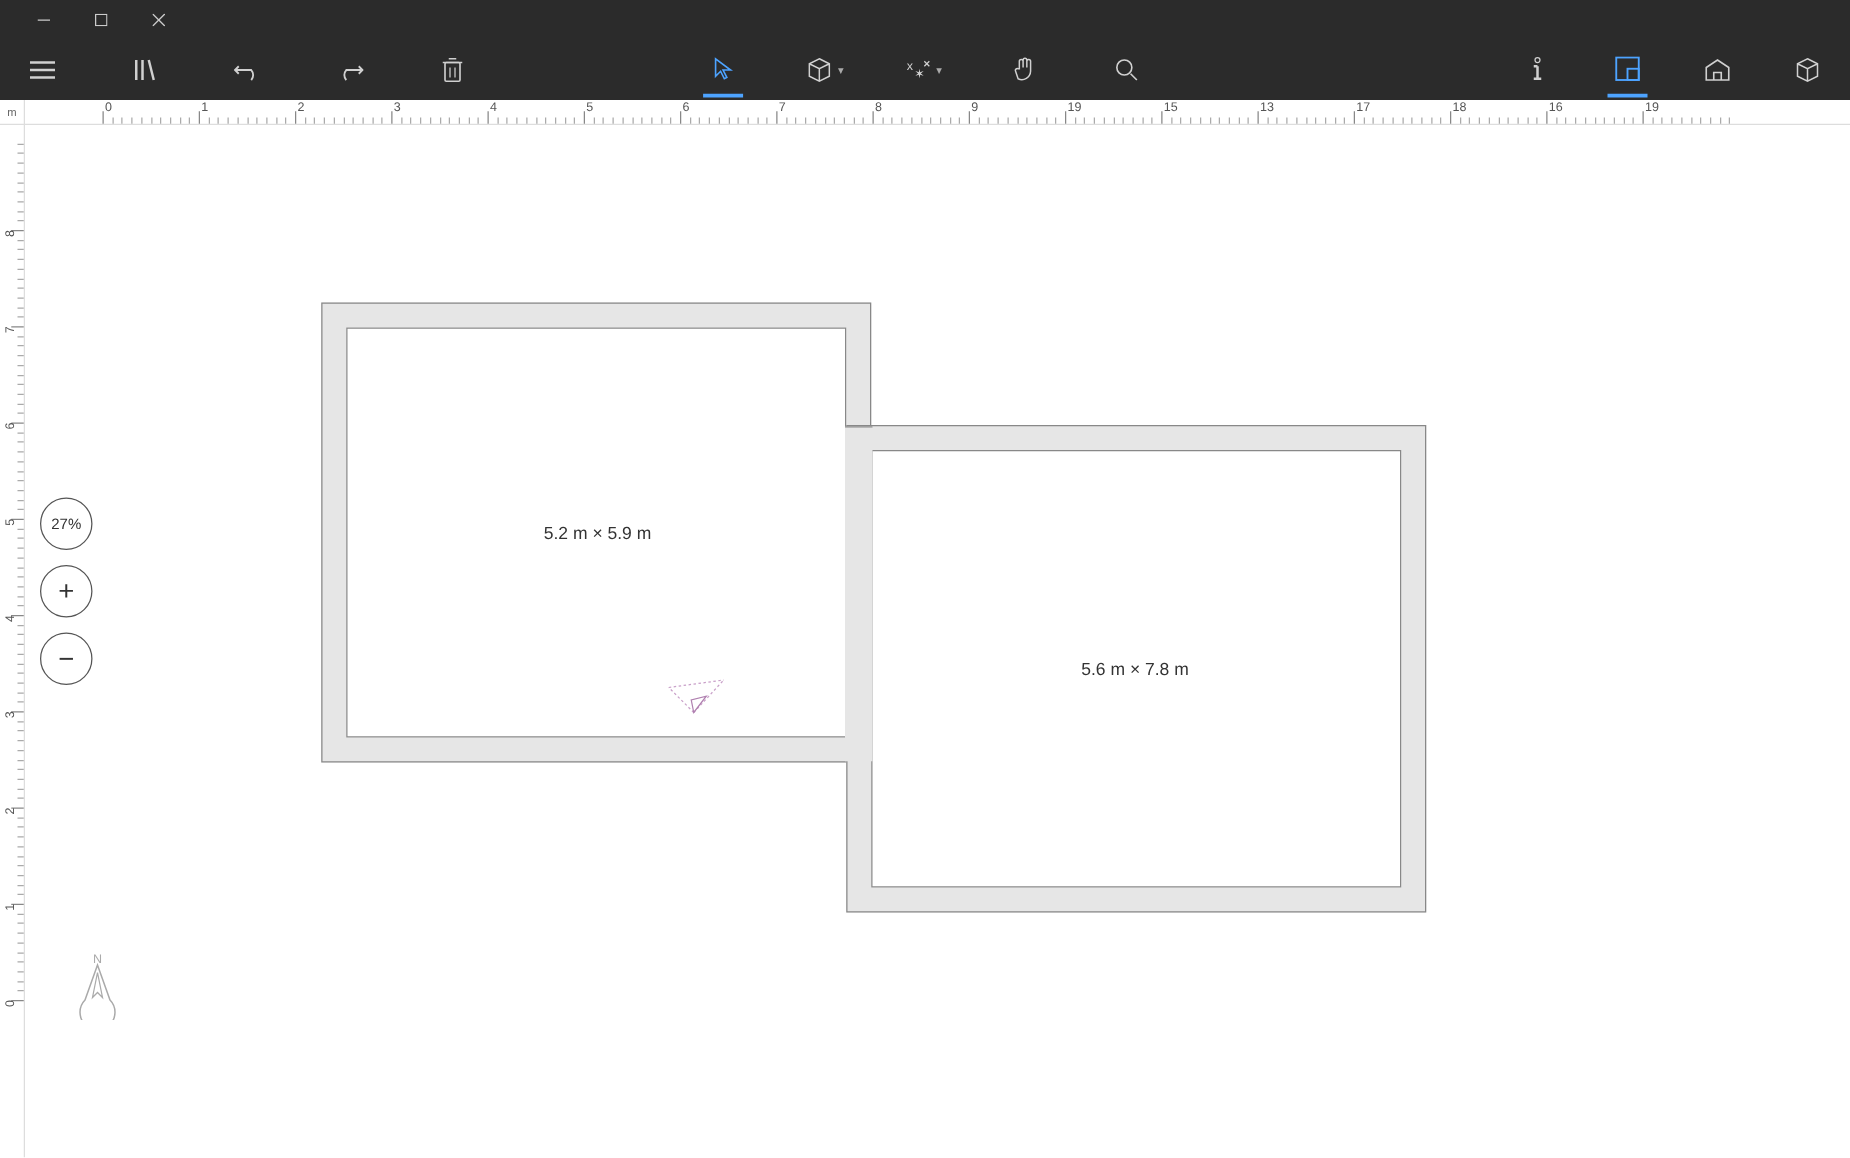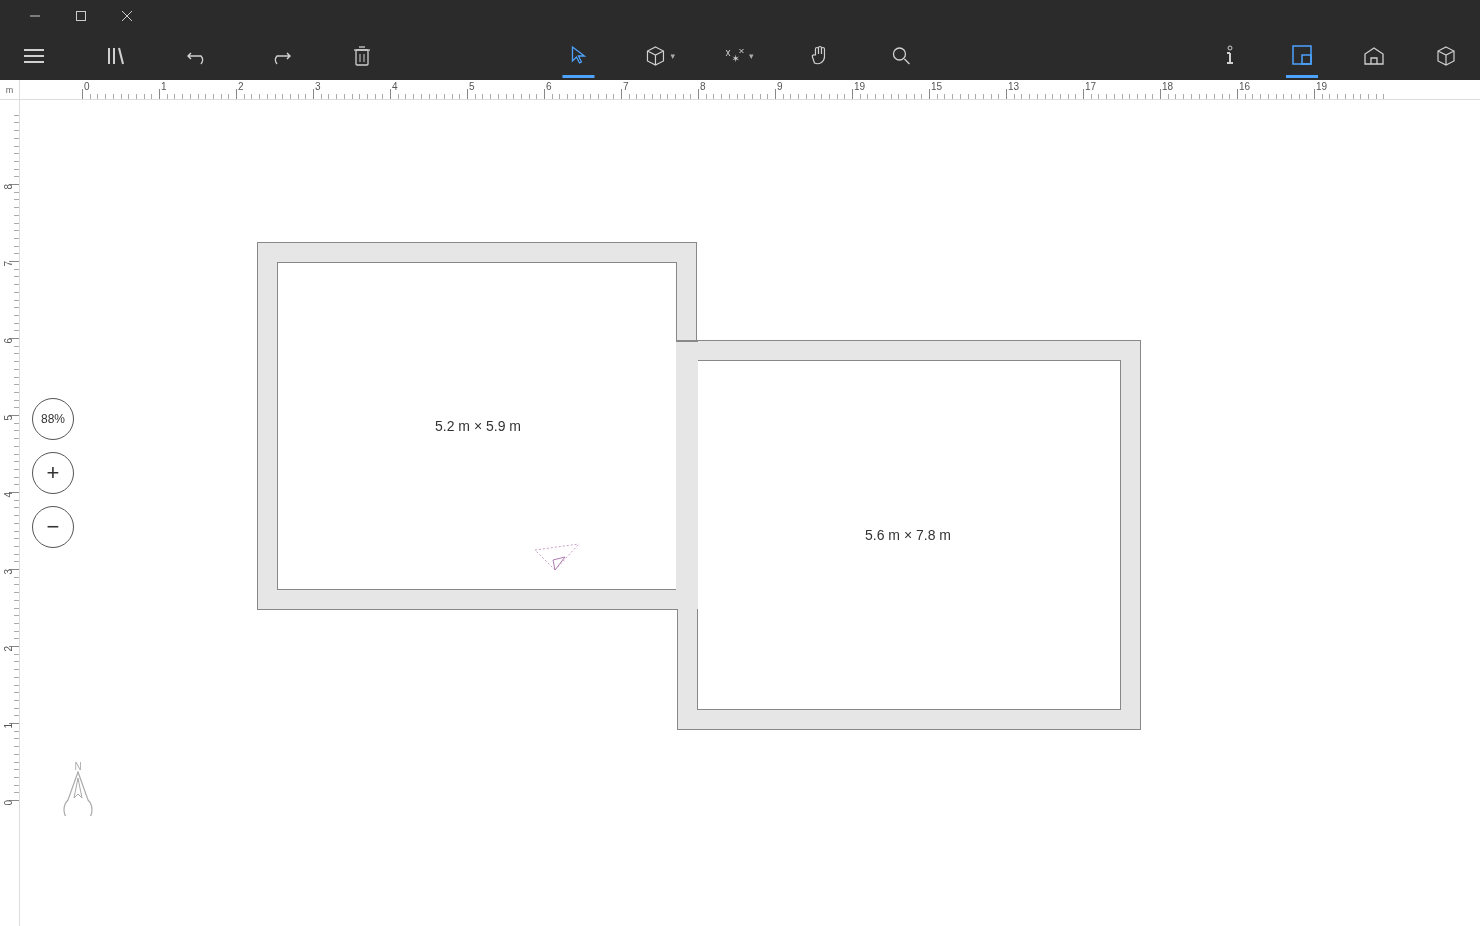--- a/index.html
+++ b/index.html
@@ -470,21 +470,21 @@
 
   <div class="camera-glyph" style="left:505px; top:420px;">
     <svg width="60" height="60">
         <path d="M30 50 L10 30 M30 50 L54 24 M10 30 L54 24" fill="none" stroke="#c9a0c9" stroke-width="1" stroke-dasharray="2 2"></path>
         <path d="M30 50 L28 40 L40 37 Z" fill="none" stroke="#b080b0" stroke-width="1"></path>
       </svg>
   </div>
 </div>
 
 <div class="zoom-controls">
-  <div class="zoom-btn">88%</div>
+  <div class="zoom-btn">27%</div>
   <div class="zoom-btn big">+</div>
   <div class="zoom-btn big">−</div>
 </div>
 
 <div class="compass">
   <svg width="40" height="56" viewBox="0 0 40 56">
     <text x="20" y="10" text-anchor="middle" font-size="10" fill="#aaa">N</text>
     <path d="M20 12 L30 40 A14 14 0 1 1 10 40 Z" fill="none" stroke="#aaa" stroke-width="1.2"></path>
     <path d="M20 18 L24 38 L20 34 L16 38 Z" fill="none" stroke="#aaa" stroke-width="1"></path>
   </svg>

